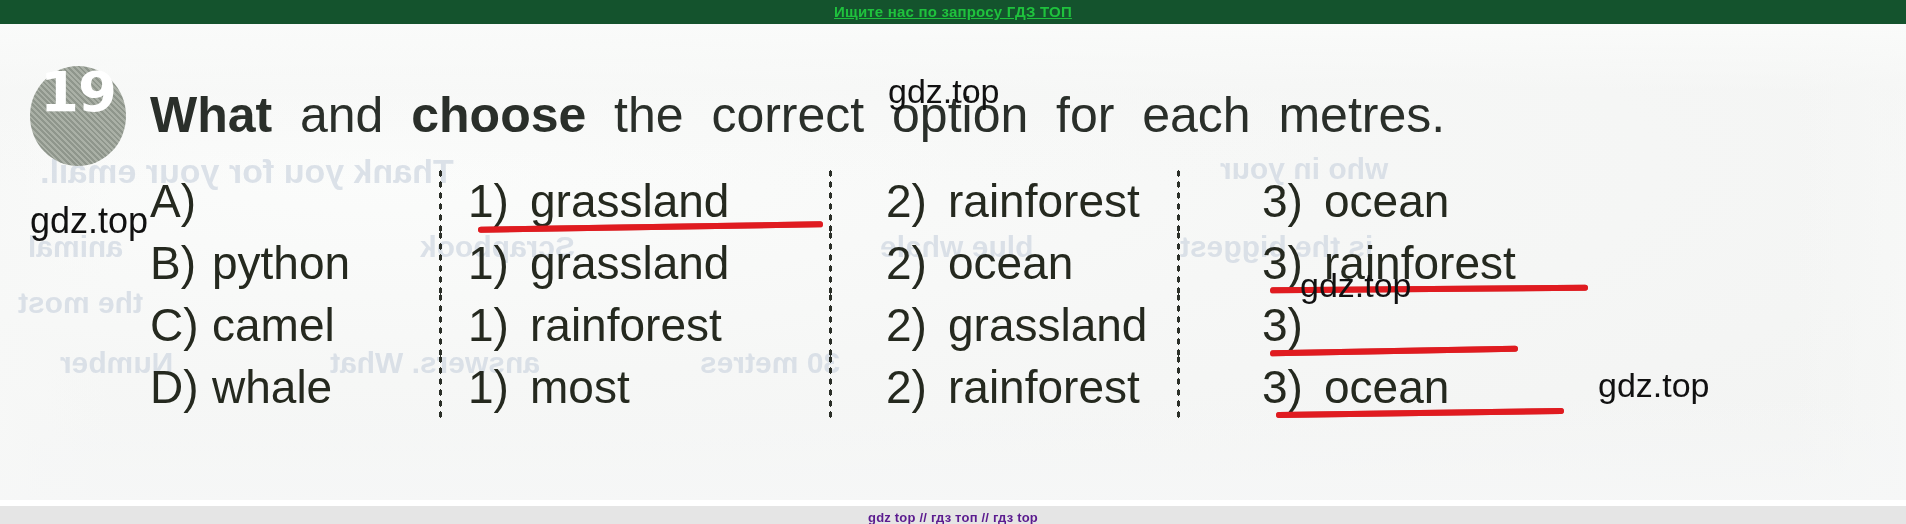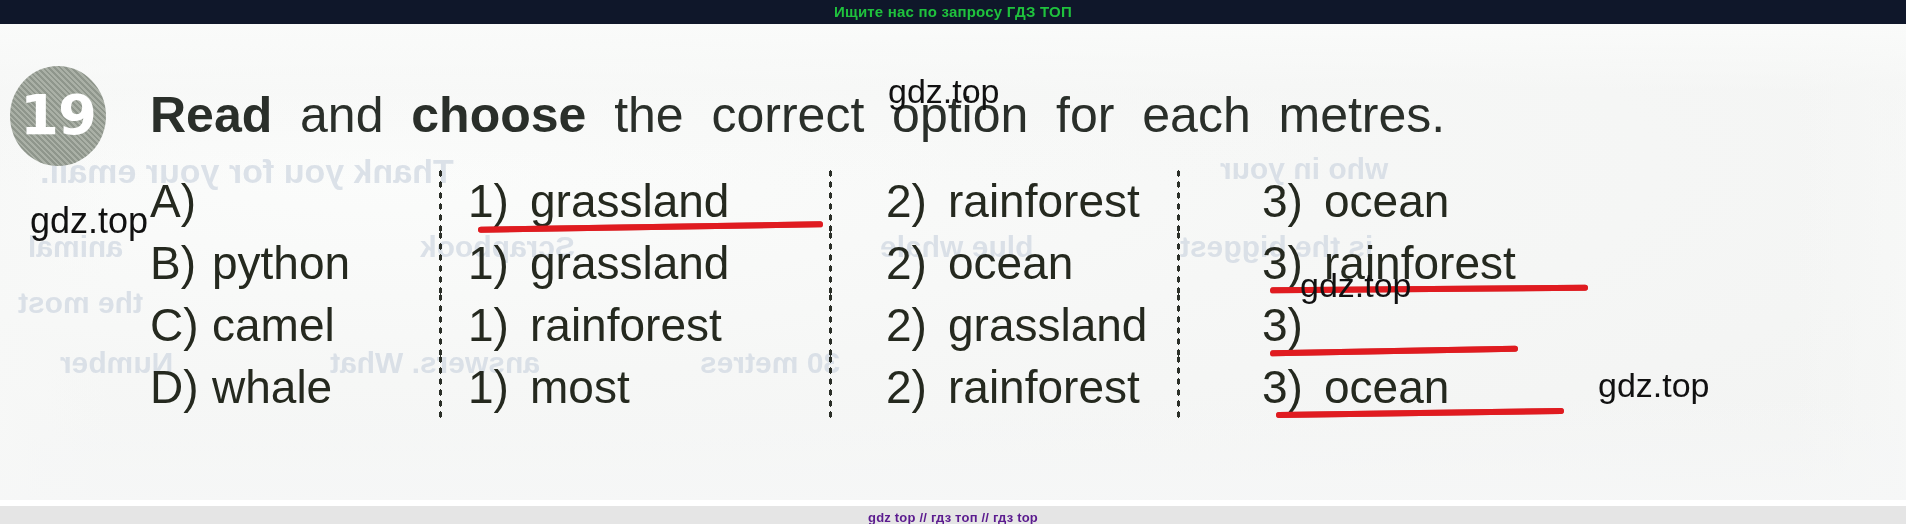--- a/index.html
+++ b/index.html
@@ -26,43 +26,43 @@
       linear-gradient(0deg, rgba(246,247,247,.9) 0%, rgba(255,255,255,0) 22%),
       linear-gradient(90deg, rgba(247,248,247,.85) 0%, rgba(255,255,255,0) 6%, rgba(255,255,255,0) 94%, rgba(247,248,247,.8) 100%);
     pointer-events:none;
   }
 
   
   .banner{
     position:absolute;left:0;width:1906px;text-align:center;
     font-weight:bold;letter-spacing:.2px;white-space:nowrap;
   }
-  #top-banner{top:0;height:24px;line-height:24px;font-size:15px;color:#1fc23d;background:#0f172a;}
+  #top-banner{top:0;height:24px;line-height:24px;font-size:15px;color:#1fc23d;background:#14532d;text-decoration:underline;}
   #bottom-banner{top:506px;height:24px;line-height:24px;font-size:13px;color:#5b1b8f;background:#e5e5e5;}
 
   
   .ghost{
     position:absolute;
     color:#c9d2de;
     opacity:.62;
     font-family:"Liberation Sans","DejaVu Sans",sans-serif;
     white-space:nowrap;
     pointer-events:none;
     transform:scaleX(-1);
     font-weight:600;
   }
 
   
   #badge{
-    position:absolute;left:10px;top:42px;width:96px;height:100px;
+    position:absolute;left:30px;top:42px;width:96px;height:100px;
     border-radius:50%;
     background:
       repeating-linear-gradient(45deg, #8f968c 0 2px, #aab0a6 2px 4px),
       #9aa096;
-    display:flex;align-items:center;justify-content:center;
+    display:flex;justify-content:center;
   }
   #badge span{
     color:#ffffff;font-size:56px;font-weight:bold;line-height:1;
     letter-spacing:-1px;
     font-family:"DejaVu Sans",sans-serif;
     margin-top:-2px;
   }
 
   
   #heading{
@@ -133,21 +133,21 @@
       <div class="ghost" style="left: 880px; top: 206px; font-size: 30px;">blue whale</div>
       <div class="ghost" style="left: 1180px; top: 206px; font-size: 30px;">is the biggest</div>
       <div class="ghost" style="left: 700px; top: 322px; font-size: 30px;">30 metres</div>
       <div class="ghost" style="left: 1220px; top: 128px; font-size: 30px;">who in your</div>
     </div>
 
   <div id="badge">
     <span>19</span>
   </div>
 
-  <div id="heading"><span class="w b">Read</span>&nbsp;&nbsp;<span class="w">and</span>&nbsp;&nbsp;<span class="w b">choose</span>&nbsp;&nbsp;<span class="w">the</span>&nbsp;&nbsp;<span class="w">correct</span>&nbsp;&nbsp;<span class="w">option</span>&nbsp;&nbsp;<span class="w">for</span>&nbsp;&nbsp;<span class="w">each</span>&nbsp;&nbsp;<span class="w">metres.</span></div>
+  <div id="heading"><span class="w b">What</span>&nbsp;&nbsp;<span class="w">and</span>&nbsp;&nbsp;<span class="w b">choose</span>&nbsp;&nbsp;<span class="w">the</span>&nbsp;&nbsp;<span class="w">correct</span>&nbsp;&nbsp;<span class="w">option</span>&nbsp;&nbsp;<span class="w">for</span>&nbsp;&nbsp;<span class="w">each</span>&nbsp;&nbsp;<span class="w">metres.</span></div>
 
   <div id="grid">
       <div class="row">
         <div class="cell c0">
           <span class="key">A)</span>
         </div>
         <div class="cell c1">
           <span class="key">1)</span>
           <span class="val">grassland</span>
           <div class="underline" style="left: 40px; width: 345px; top: 54px; transform: rotate(-0.9deg);"></div>

